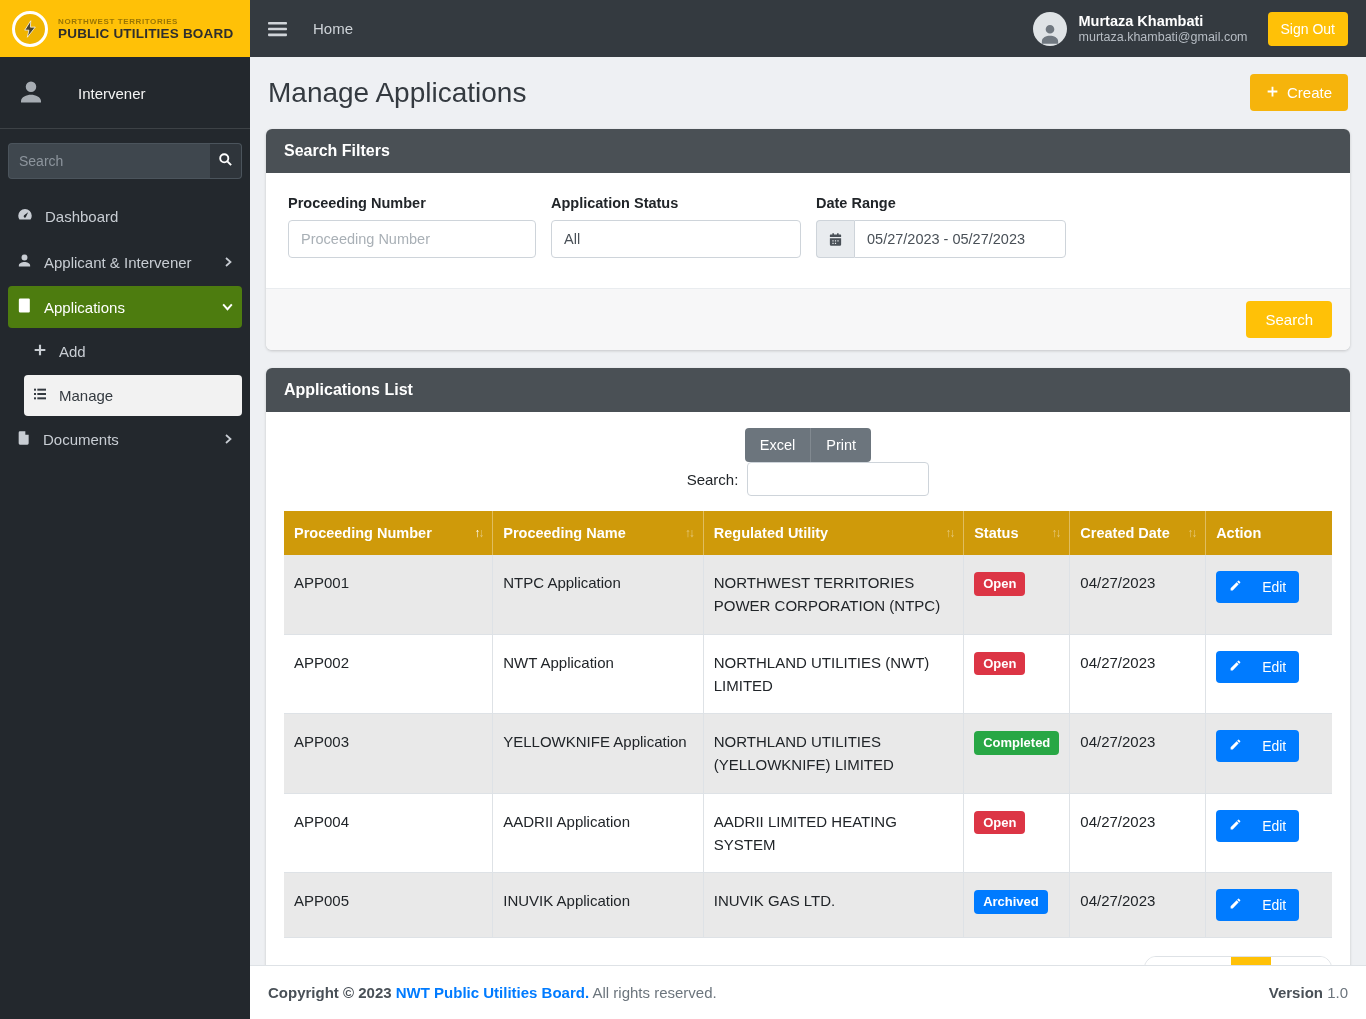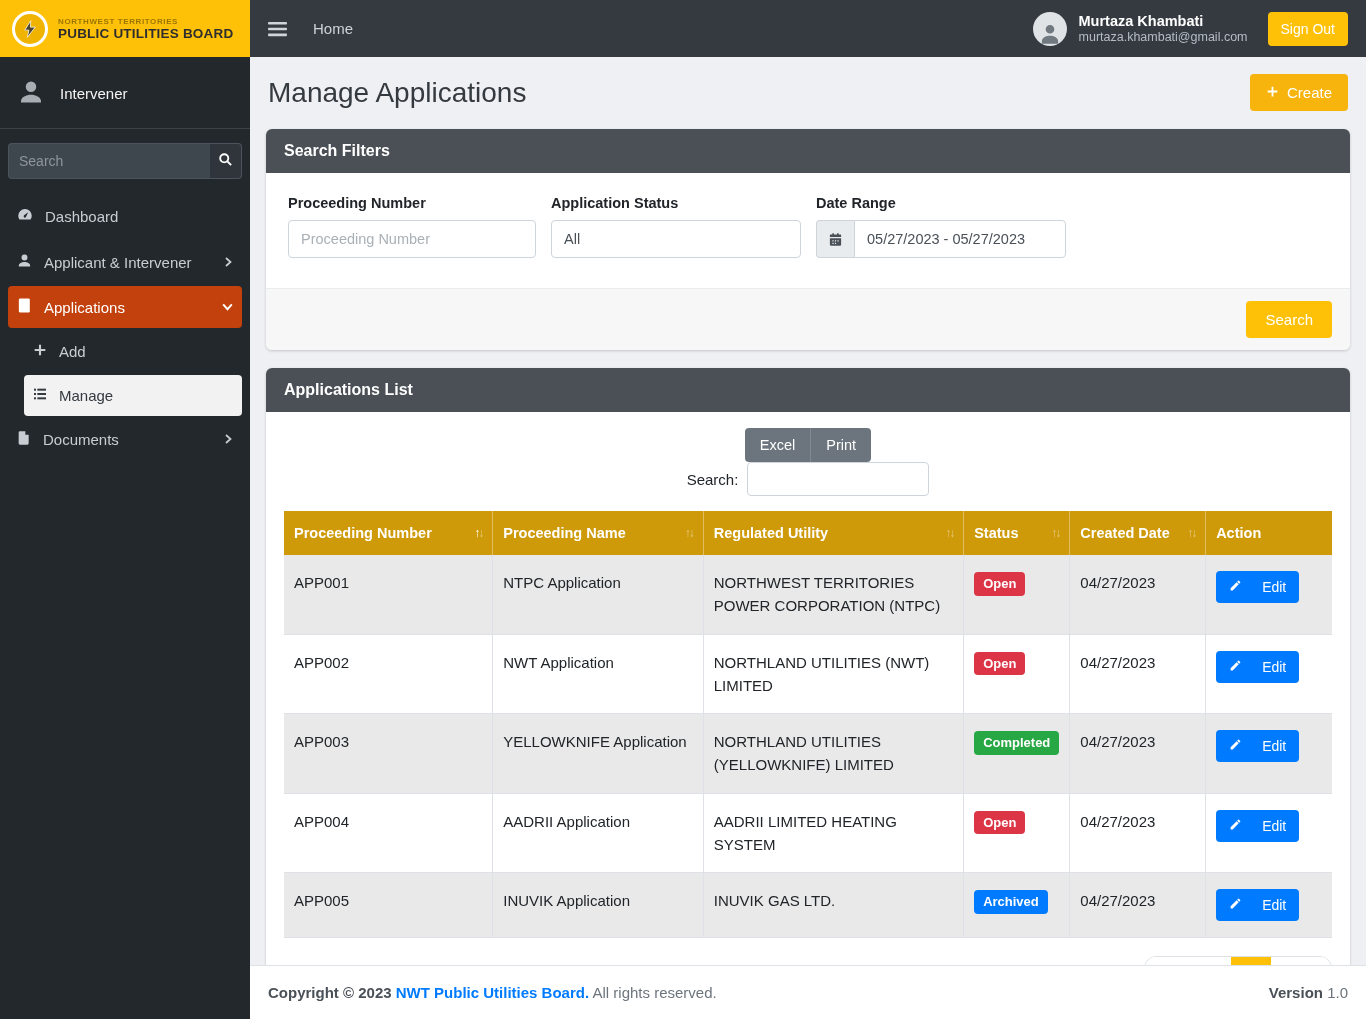--- a/index.html
+++ b/index.html
@@ -11,30 +11,30 @@
     color:#212529;
   }
   .app { display:flex; width:100%; height:100%; }
 
   
   .sidebar { width:250px; flex-shrink:0; background:#23282d; display:flex; flex-direction:column; }
   .brand { height:57px; background:#ffc107; display:flex; align-items:center; padding:0 12px; gap:10px; flex-shrink:0; }
   .brand-logo { width:36px; height:36px; border-radius:50%; background:#f0b400; border:3px solid #fff; display:flex; align-items:center; justify-content:center; flex-shrink:0; }
   .brand-line1 { font-size:8px; font-weight:700; color:rgba(70,55,0,0.55); letter-spacing:0.6px; }
   .brand-line2 { font-size:13.5px; font-weight:800; color:#2e2e2e; letter-spacing:0.2px; }
-  .user-panel { display:flex; align-items:center; gap:14px; padding:20px 16px 18px; border-bottom:1px solid rgba(255,255,255,0.12); color:#f4f4f4; font-size:15px; }
+  .user-panel { display:flex; align-items:center; gap:32px; padding:20px 16px 18px; border-bottom:1px solid rgba(255,255,255,0.12); color:#f4f4f4; font-size:15px; }
   .sidebar-search { display:flex; padding:14px 8px 6px; }
   .sidebar-search input { flex:1; background:#3f474e; border:1px solid #4b545c; border-right:none; border-radius:4px 0 0 4px; color:#fff; padding:9px 10px; font-size:14px; outline:none; }
   .sidebar-search input::placeholder { color:#8d959d; }
   .sidebar-search button { width:42px; background:#2f353b; border:1px solid #4b545c; border-left:none; border-radius:0 4px 4px 0; display:flex; align-items:center; justify-content:center; cursor:pointer; }
   .side-nav { padding:10px 8px; display:flex; flex-direction:column; }
   .nav-item { display:flex; align-items:center; gap:11px; padding:11px 8px; color:#c8cdd3; font-size:15px; border-radius:4px; margin-bottom:3px; cursor:pointer; }
   .nav-item svg { flex-shrink:0; }
   .chev { margin-left:auto; }
-  .nav-item.active-parent { background:#c2410c; color:#fff; }
+  .nav-item.active-parent { background:#4d7c0f; color:#fff; }
   .nav-item.sub { margin-left:16px; }
   .nav-item.active-sub { background:#f2f2f2; color:#343a40; }
 
   
   .main { flex:1; display:flex; flex-direction:column; height:100%; overflow:hidden; }
   .topnav { height:57px; background:#343a40; display:flex; align-items:center; padding:0 18px; flex-shrink:0; }
   .hamburger { cursor:pointer; display:flex; }
   .home-link { margin-left:26px; font-size:15px; color:#ced3d8; text-decoration:none; cursor:pointer; }
   .nav-right { margin-left:auto; display:flex; align-items:center; gap:12px; }
   .nav-avatar { width:34px; height:34px; border-radius:50%; background:#dfe3e6; display:flex; align-items:flex-end; justify-content:center; overflow:hidden; }

